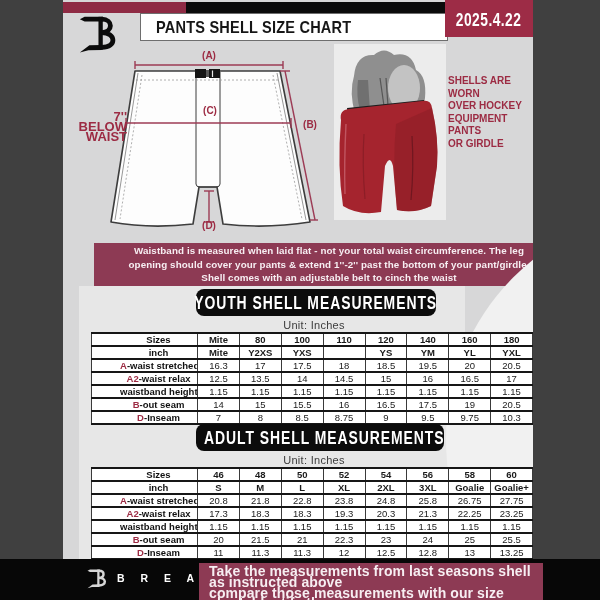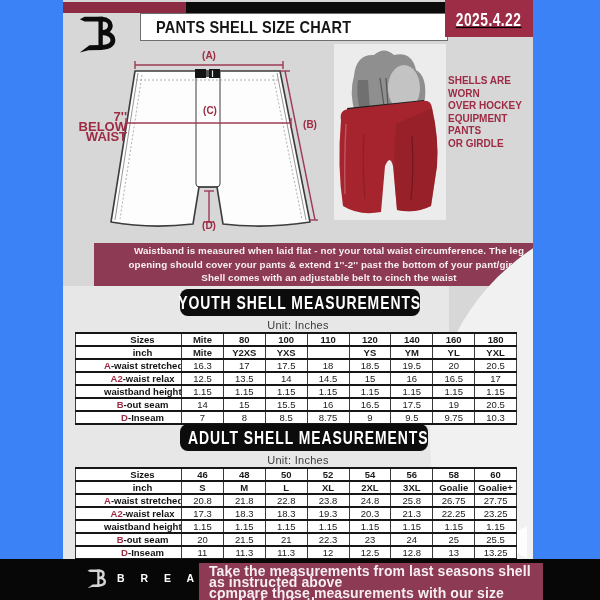--- a/index.html
+++ b/index.html
@@ -1,28 +1,28 @@
 <!DOCTYPE html>
 <html><head>
 <meta charset="utf-8">
 <style>
   html,body{margin:0;padding:0;background:#222;}
-  #canvas{position:relative;width:600px;height:600px;background:#3b82f6;overflow:hidden;
+  #canvas{position:relative;width:600px;height:600px;background:#404040;overflow:hidden;
           font-family:"Liberation Sans",sans-serif;-webkit-font-smoothing:antialiased;}
   .abs{position:absolute;}
 
   
   #content{position:absolute;left:63px;top:0;width:470px;height:600px;background:#d7d7d8;overflow:hidden;}
 
   
   .strip{position:absolute;top:2px;height:11px;}
   .strip.maroon-l{left:0;width:123px;background:#8e2b44;}
   .strip.black-m{left:123px;width:259px;background:#0b0b0b;}
   .date-box{position:absolute;left:382px;top:0;width:88px;height:37px;background:#9d2c46;
-            display:flex;align-items:center;justify-content:center;text-decoration:underline;}
+            display:flex;align-items:center;justify-content:center;}
   .date-box span{color:#fff;font-size:15px;font-weight:bold;display:inline-block;
                  transform:scale(.92,1.28);letter-spacing:.5px;}
 
   .title-box{position:absolute;left:77px;top:13px;width:308px;height:28px;background:#fff;
              border:1.5px solid #6e6e6e;box-sizing:border-box;display:flex;align-items:center;}
   .title-box span{font-size:15px;font-weight:600;color:#161616;margin-left:15px;display:inline-block;
                   transform:scale(.97,1.06);transform-origin:left center;letter-spacing:.2px;}
 
   .logo-header{position:absolute;left:14px;top:11px;width:42px;height:46px;}
 
@@ -34,21 +34,21 @@
   .photo{position:absolute;left:271px;top:2px;width:112px;height:176px;background:#ececec;}
   .photo-caption{position:absolute;left:385px;top:33px;width:90px;color:#9c2b43;font-weight:bold;
                  font-size:10px;line-height:12.5px;}
 
   
   #notice{position:absolute;left:0;top:243px;width:470px;height:43px;background:#8d3a54;
           display:flex;align-items:center;justify-content:center;text-align:center;margin-left:31px;}
   #notice .txt{color:#f7eef2;font-size:9.8px;font-weight:bold;line-height:13.6px;letter-spacing:.1px;}
 
   
-  #lower{position:absolute;left:0;top:286px;width:386px;height:274px;background:#e7e7e7;}
+  #lower{position:absolute;left:16px;top:286px;width:386px;height:274px;background:#e7e7e7;}
   .watermark-circle{position:absolute;left:367px;top:-76px;width:460px;height:460px;border-radius:50%;
                     background:#f1f1f1;}
   .watermark-chevron{position:absolute;left:430px;top:240px;width:0;height:0;
                      border-top:16px solid transparent;border-bottom:16px solid transparent;
                      border-right:34px solid #fdfdfd;}
 
   .banner-black{position:absolute;left:117px;width:240px;height:27px;background:#0c0c0c;border-radius:8px;
                 display:flex;align-items:center;justify-content:center;}
   .banner-black span{color:#fff;font-size:15px;font-weight:bold;display:inline-block;
                      transform:scale(.93,1.22);letter-spacing:1px;white-space:nowrap;}

